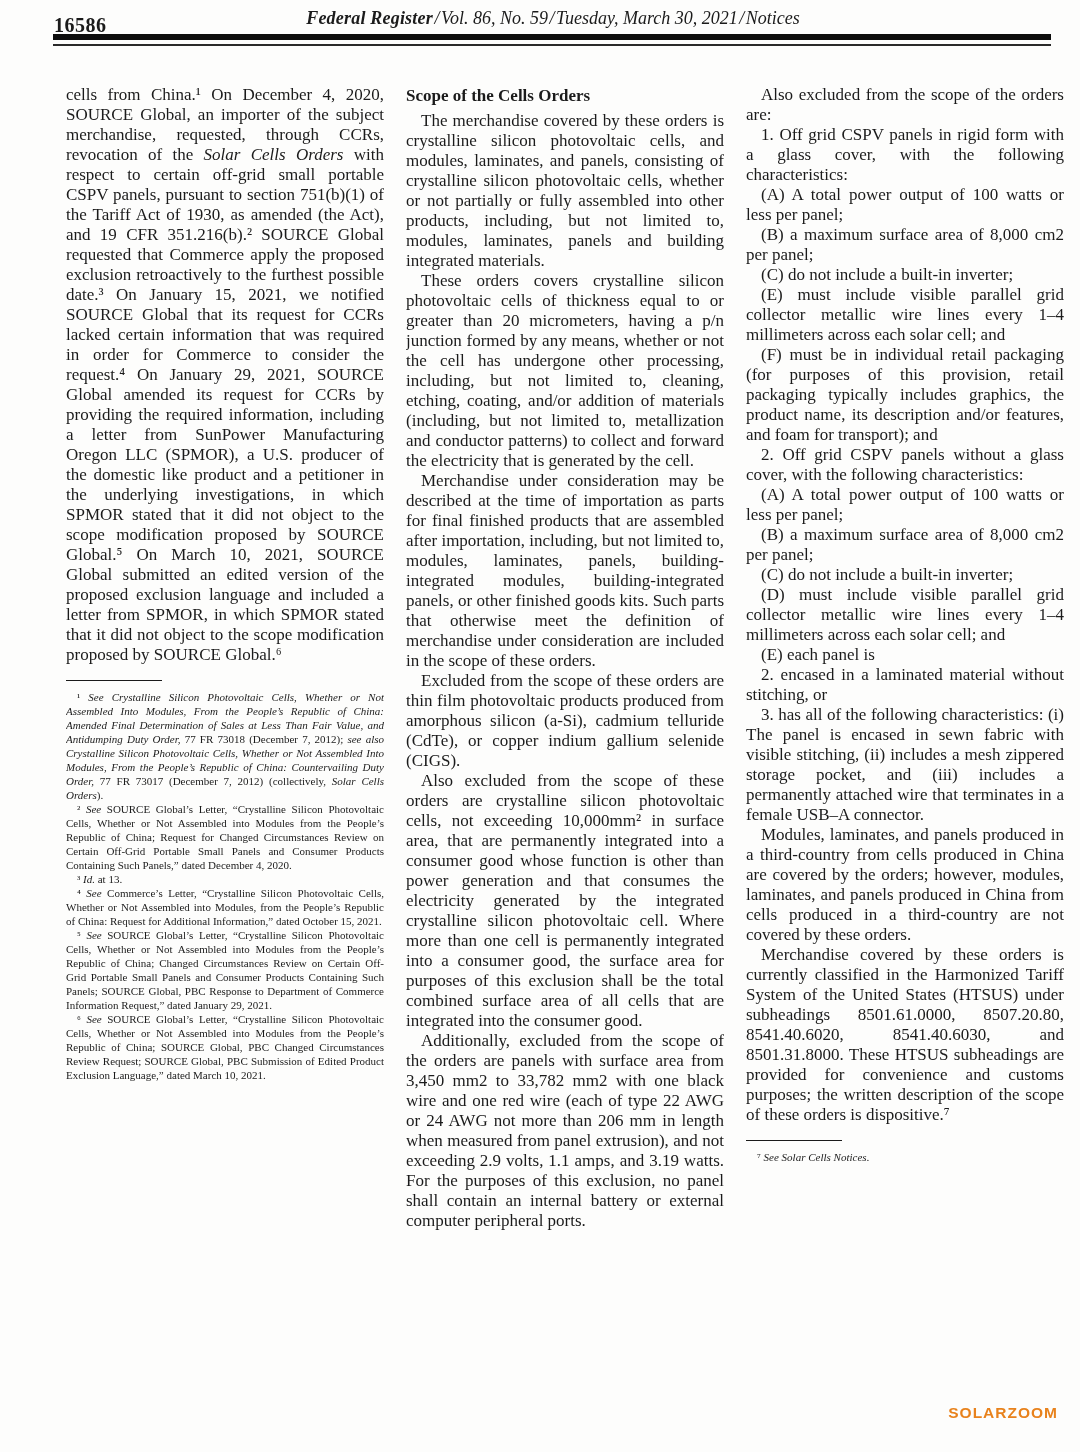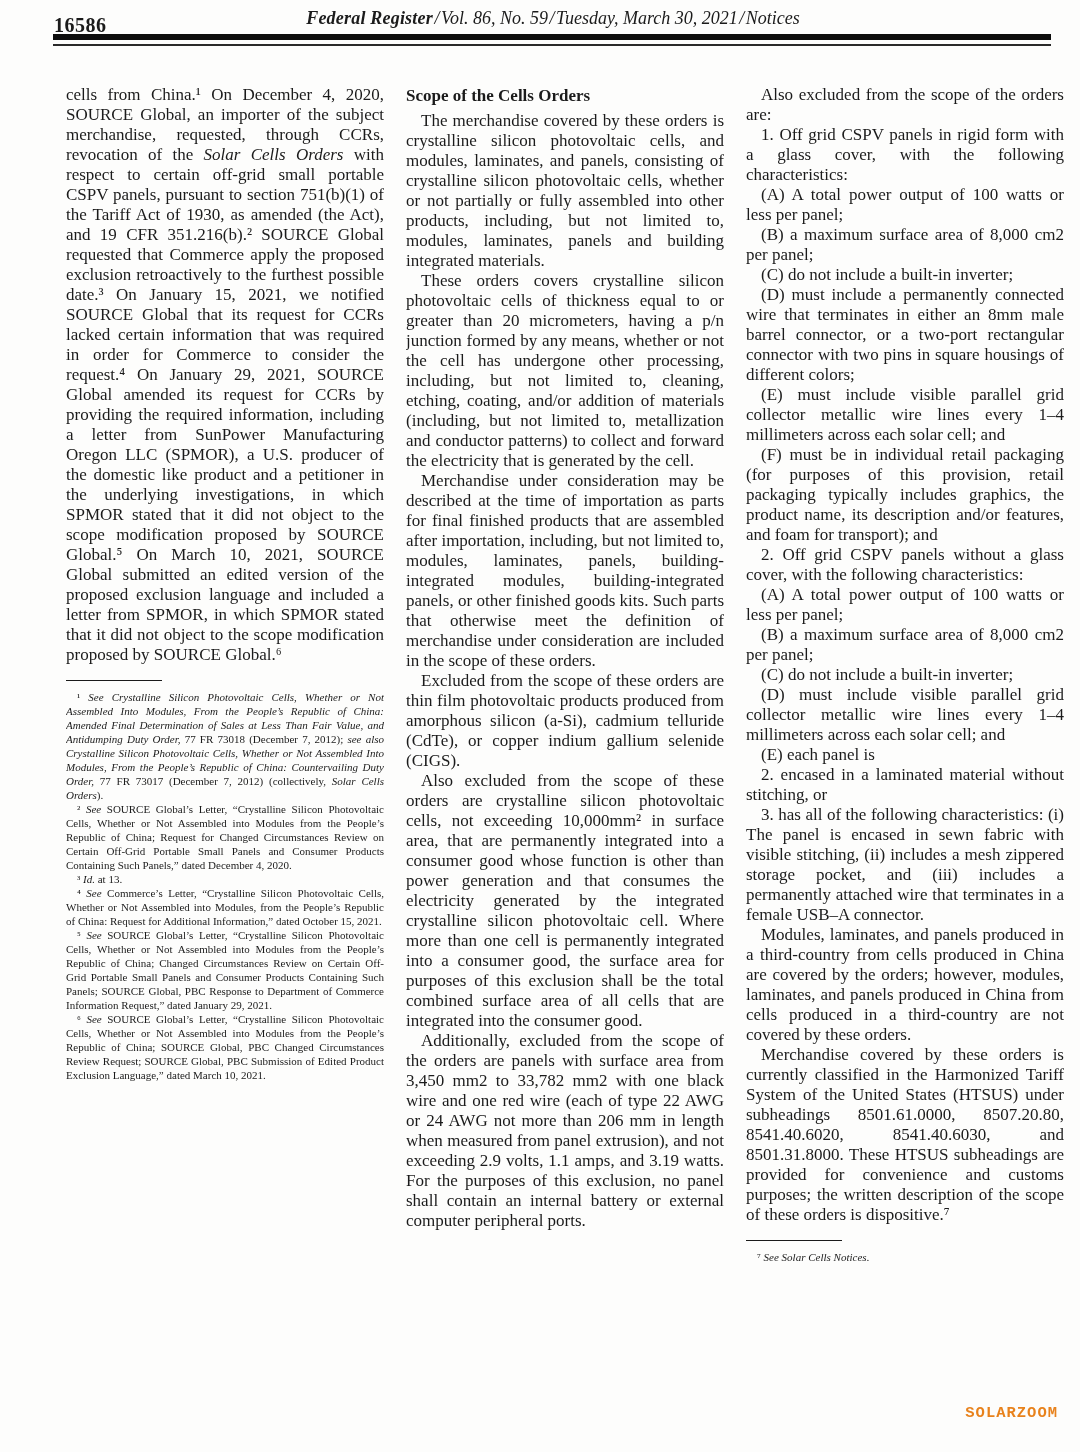--- a/index.html
+++ b/index.html
@@ -71,21 +71,21 @@
   .col p.footnote {
     font-size: 11px;
     line-height: 14px;
     text-indent: 11px;
     text-align: justify;
   }
   
   .watermark {
     position: absolute;
     top: 1404px; right: 22px;
-    font-family: Liberation Mono, monospace;
+    font-family: Liberation Sans, sans-serif;
     font-size: 15.5px;
     font-weight: bold;
     letter-spacing: 1px;
   }
 </style>
 </head>
 <body>
 
 <div class="page">
 
@@ -118,21 +118,20 @@
       <p>Also excluded from the scope of these orders are crystalline silicon photovoltaic cells, not exceeding 10,000mm² in surface area, that are permanently integrated into a consumer good whose function is other than power generation and that consumes the electricity generated by the integrated crystalline silicon photovoltaic cell. Where more than one cell is permanently integrated into a consumer good, the surface area for purposes of this exclusion shall be the total combined surface area of all cells that are integrated into the consumer good.</p>
       <p>Additionally, excluded from the scope of the orders are panels with surface area from 3,450 mm2 to 33,782 mm2 with one black wire and one red wire (each of type 22 AWG or 24 AWG not more than 206 mm in length when measured from panel extrusion), and not exceeding 2.9 volts, 1.1 amps, and 3.19 watts. For the purposes of this exclusion, no panel shall contain an internal battery or external computer peripheral ports.</p>
     </div>
 
     <div class="col">
       <p>Also excluded from the scope of the orders are:</p>
       <p>1. Off grid CSPV panels in rigid form with a glass cover, with the following characteristics:</p>
       <p>(A) A total power output of 100 watts or less per panel;</p>
       <p>(B) a maximum surface area of 8,000 cm2 per panel;</p>
       <p>(C) do not include a built-in inverter;</p>
-      <p>(D) must include a permanently connected wire that terminates in either an 8mm male barrel connector, or a two-port rectangular connector with two pins in square housings of different colors;</p>
       <p>(E) must include visible parallel grid collector metallic wire lines every 1–4 millimeters across each solar cell; and</p>
       <p>(F) must be in individual retail packaging (for purposes of this provision, retail packaging typically includes graphics, the product name, its description and/or features, and foam for transport); and</p>
       <p>2. Off grid CSPV panels without a glass cover, with the following characteristics:</p>
       <p>(A) A total power output of 100 watts or less per panel;</p>
       <p>(B) a maximum surface area of 8,000 cm2 per panel;</p>
       <p>(C) do not include a built-in inverter;</p>
       <p>(D) must include visible parallel grid collector metallic wire lines every 1–4 millimeters across each solar cell; and</p>
       <p>(E) each panel is</p>
       <p>2. encased in a laminated material without stitching, or</p>
       <p>3. has all of the following characteristics: (i) The panel is encased in sewn fabric with visible stitching, (ii) includes a mesh zippered storage pocket, and (iii) includes a permanently attached wire that terminates in a female USB–A connector.</p>

